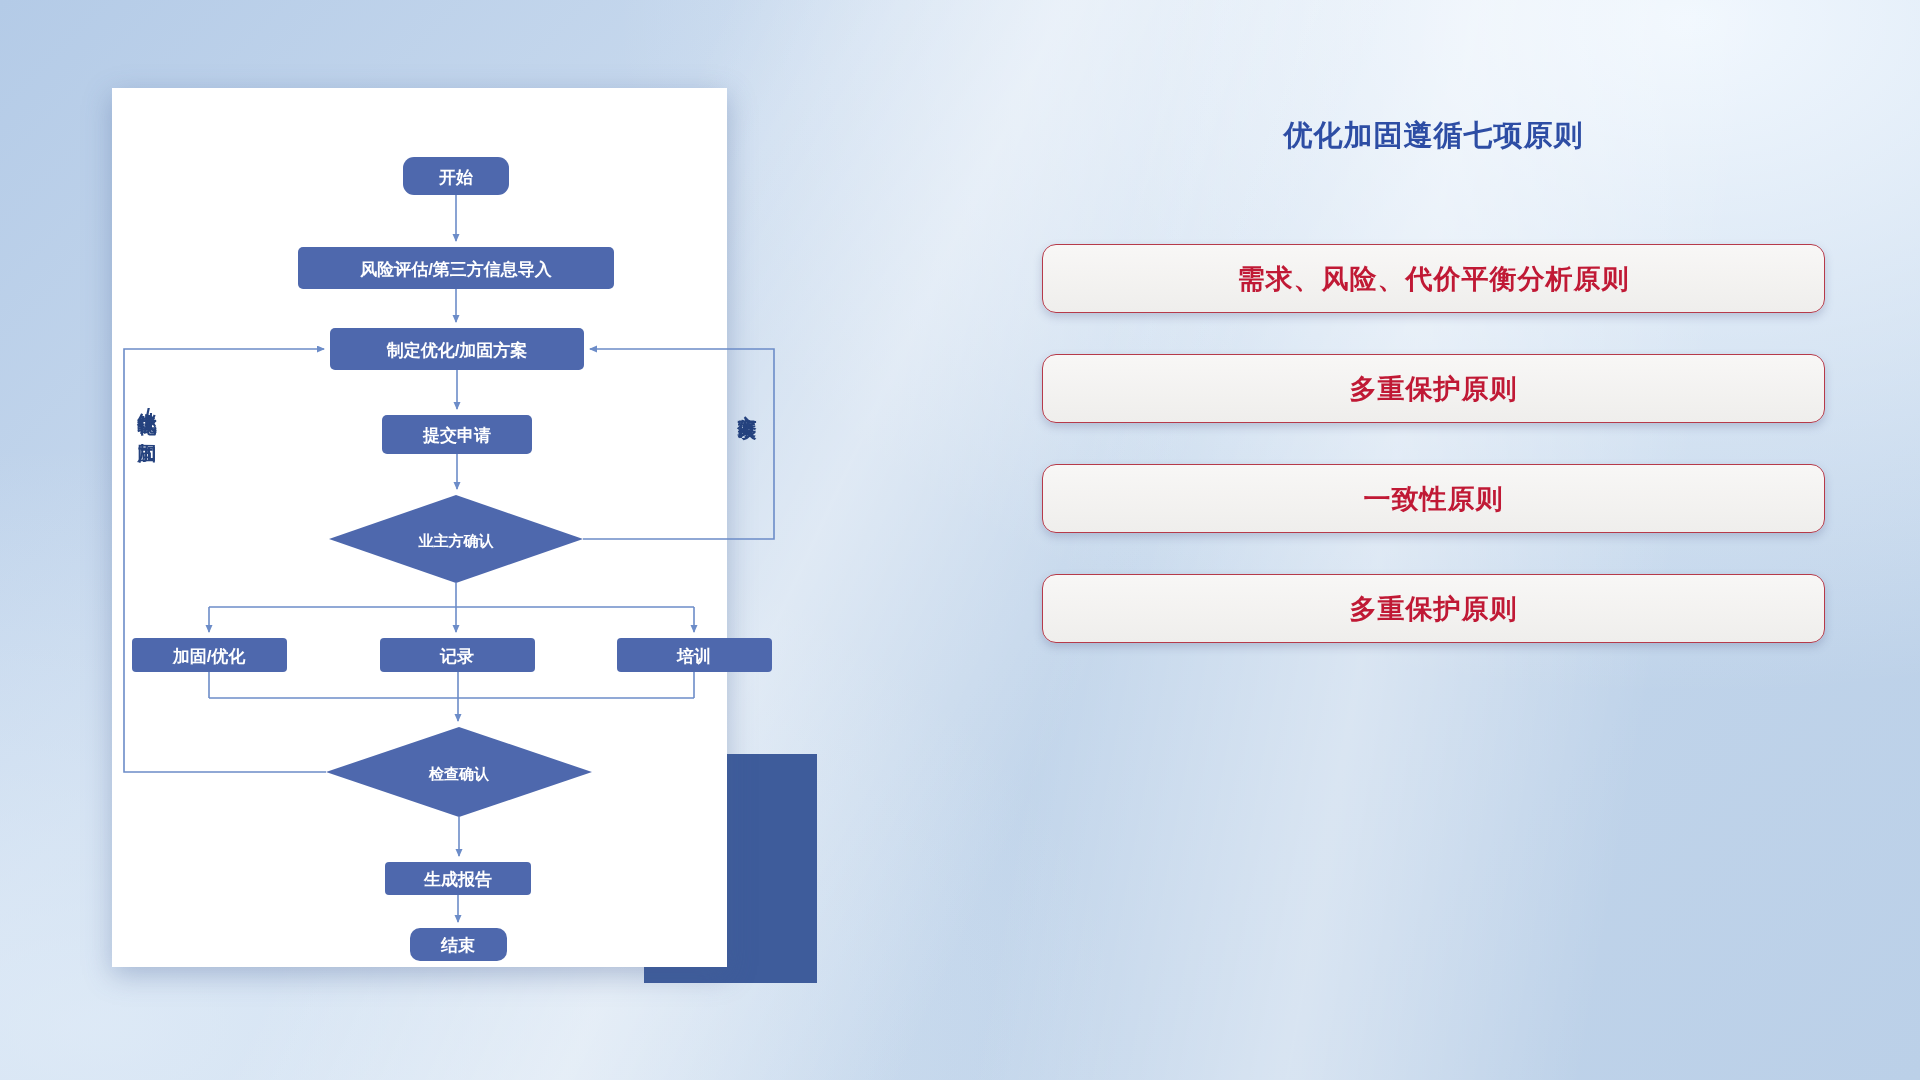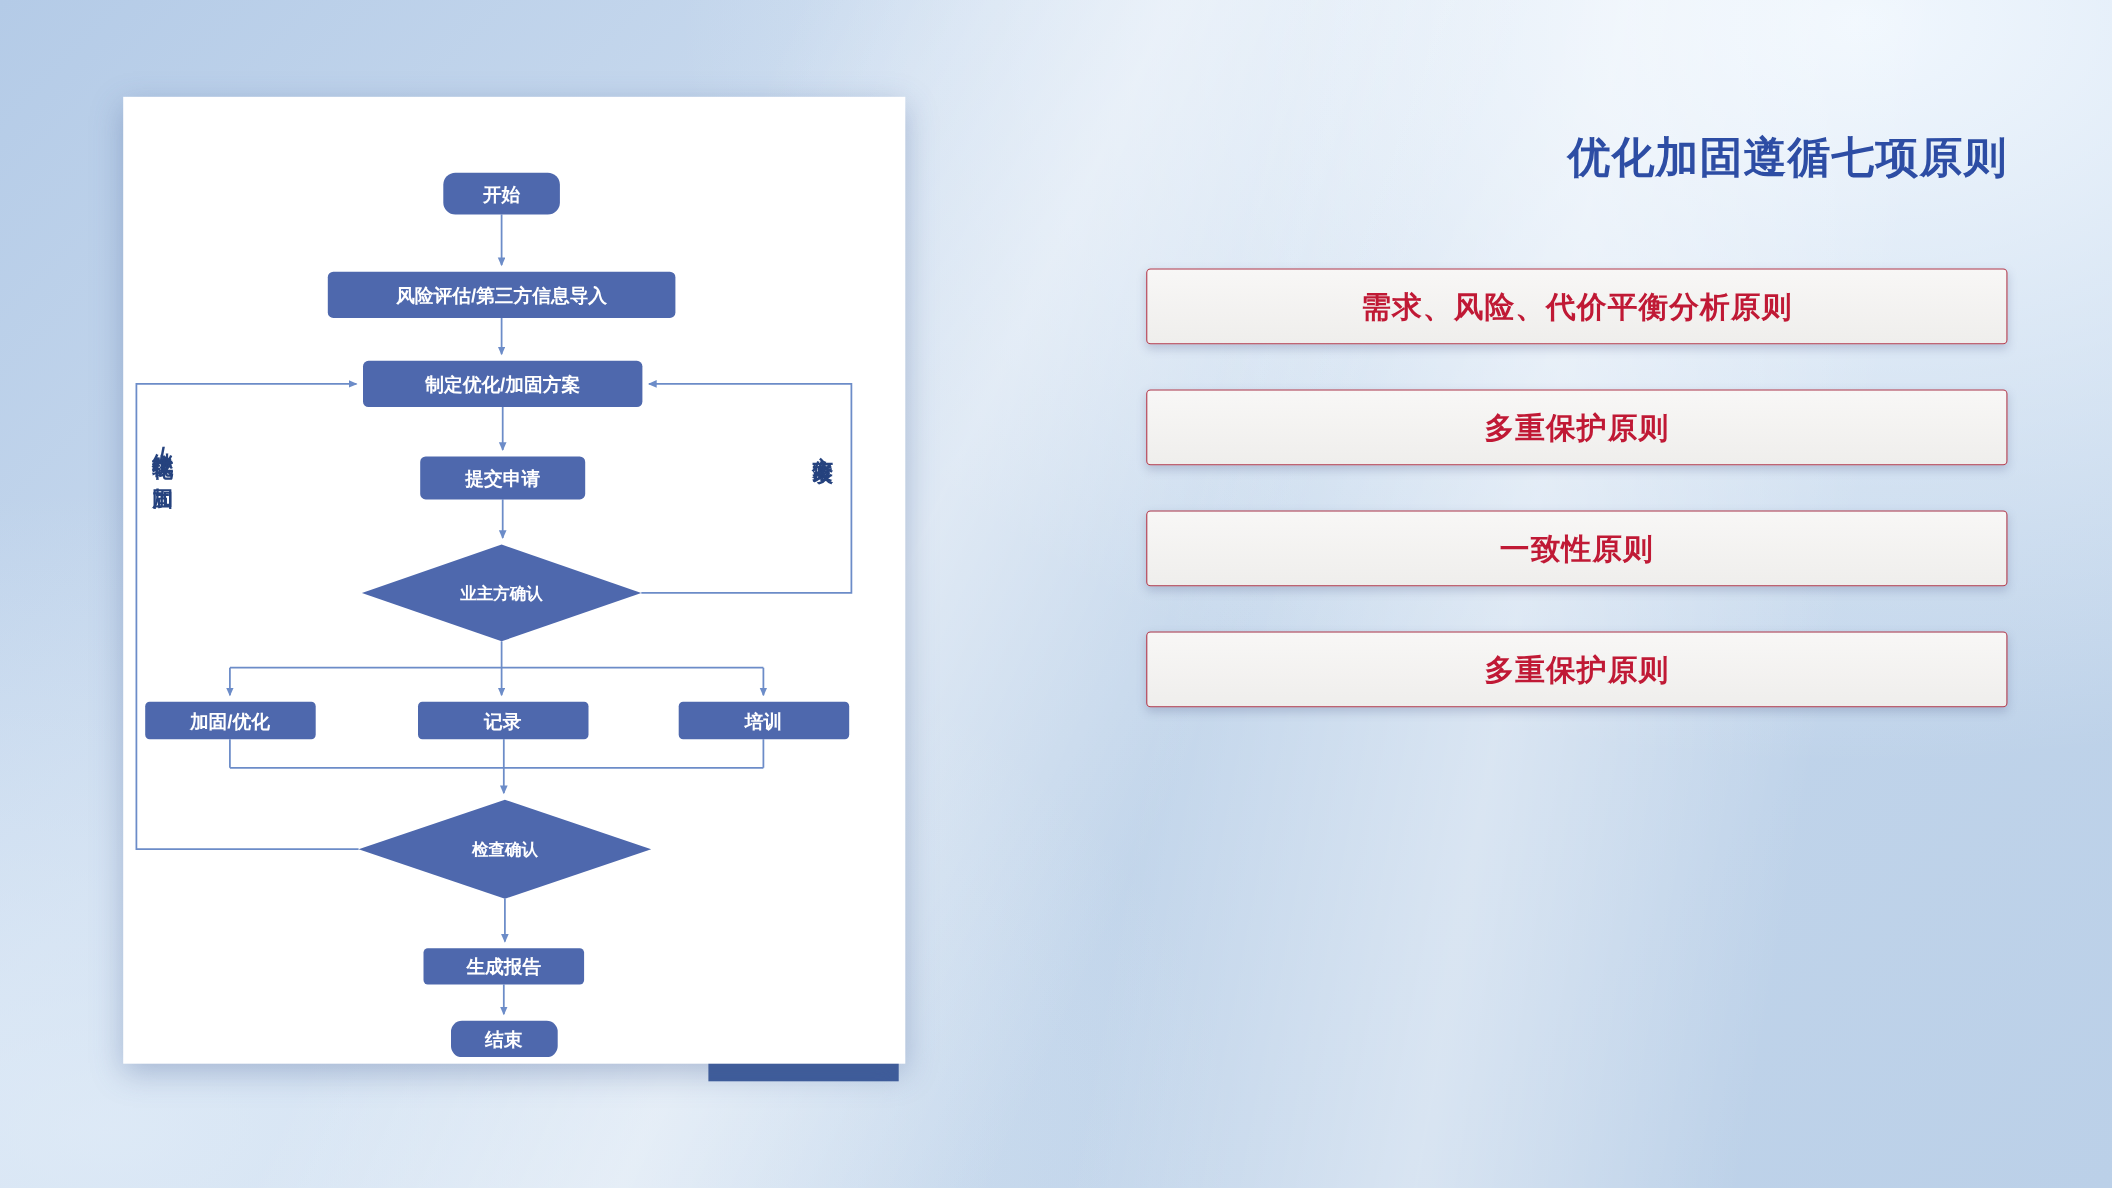--- a/index.html
+++ b/index.html
@@ -15,21 +15,21 @@
       radial-gradient(ellipse at 5% 95%, rgba(230,240,250,0.7), rgba(230,240,250,0) 40%),
       linear-gradient(135deg, #b4cbe7 0%, #c9daee 30%, #c3d6eb 55%, #bbd0e8 100%);
   }
 
   
   .navy-accent {
     position: absolute; left: 644px; top: 754px; width: 173px; height: 229px;
     background: #3e5c9b; z-index: 1;
   }
   .flow-card {
-    position: absolute; left: 112px; top: 88px; width: 711px; height: 879px;
+    position: absolute; left: 112px; top: 88px; width: 615px; height: 879px;
     background: #ffffff; z-index: 2;
     box-shadow: 0 8px 26px rgba(70, 95, 150, 0.35);
   }
   .flow-card svg { position: absolute; left: 0; top: 0; }
 
   .node { fill: #4e68ad; }
   .node-text {
     font-family: "Liberation Sans", "DejaVu Sans", sans-serif;
     font-weight: 700; fill: #ffffff; text-anchor: middle;
     dominant-baseline: central; font-size: 17px;
@@ -43,27 +43,27 @@
     color: #25427e; font-weight: 700; font-size: 19px; letter-spacing: 2px;
     line-height: 1;
   }
   .vlabel.left  { left: 26px;  top: 308px; }
   .vlabel.right { left: 626px; top: 312px; }
 
   
   .right-panel { position: absolute; left: 1042px; top: 0; width: 783px; z-index: 2; }
   .slide-title {
     position: absolute; left: 0; top: 116px; width: 783px;
-    text-align: right; font-size: 39px; font-weight: 700;
+    text-align: center; font-size: 29px; font-weight: 700;
     color: #2d4da4; letter-spacing: 1px;
   }
   .principles { position: absolute; left: 0; top: 244px; width: 783px; }
   .principle-card {
     width: 783px; height: 69px; margin-bottom: 41px;
-    border: 1.5px solid #b63a4a; border-radius: 4px;
+    border: 1.5px solid #b63a4a; border-radius: 14px;
     background: linear-gradient(180deg, #f8f7f6 0%, #efeeec 100%);
     box-shadow: 0 4px 9px rgba(90, 100, 145, 0.28);
     display: flex; align-items: center; justify-content: center;
   }
   .principle-card span {
     font-size: 27px; font-weight: 600; color: #c01935; letter-spacing: 1px;
   }
 </style>
 </head>
 <body>

